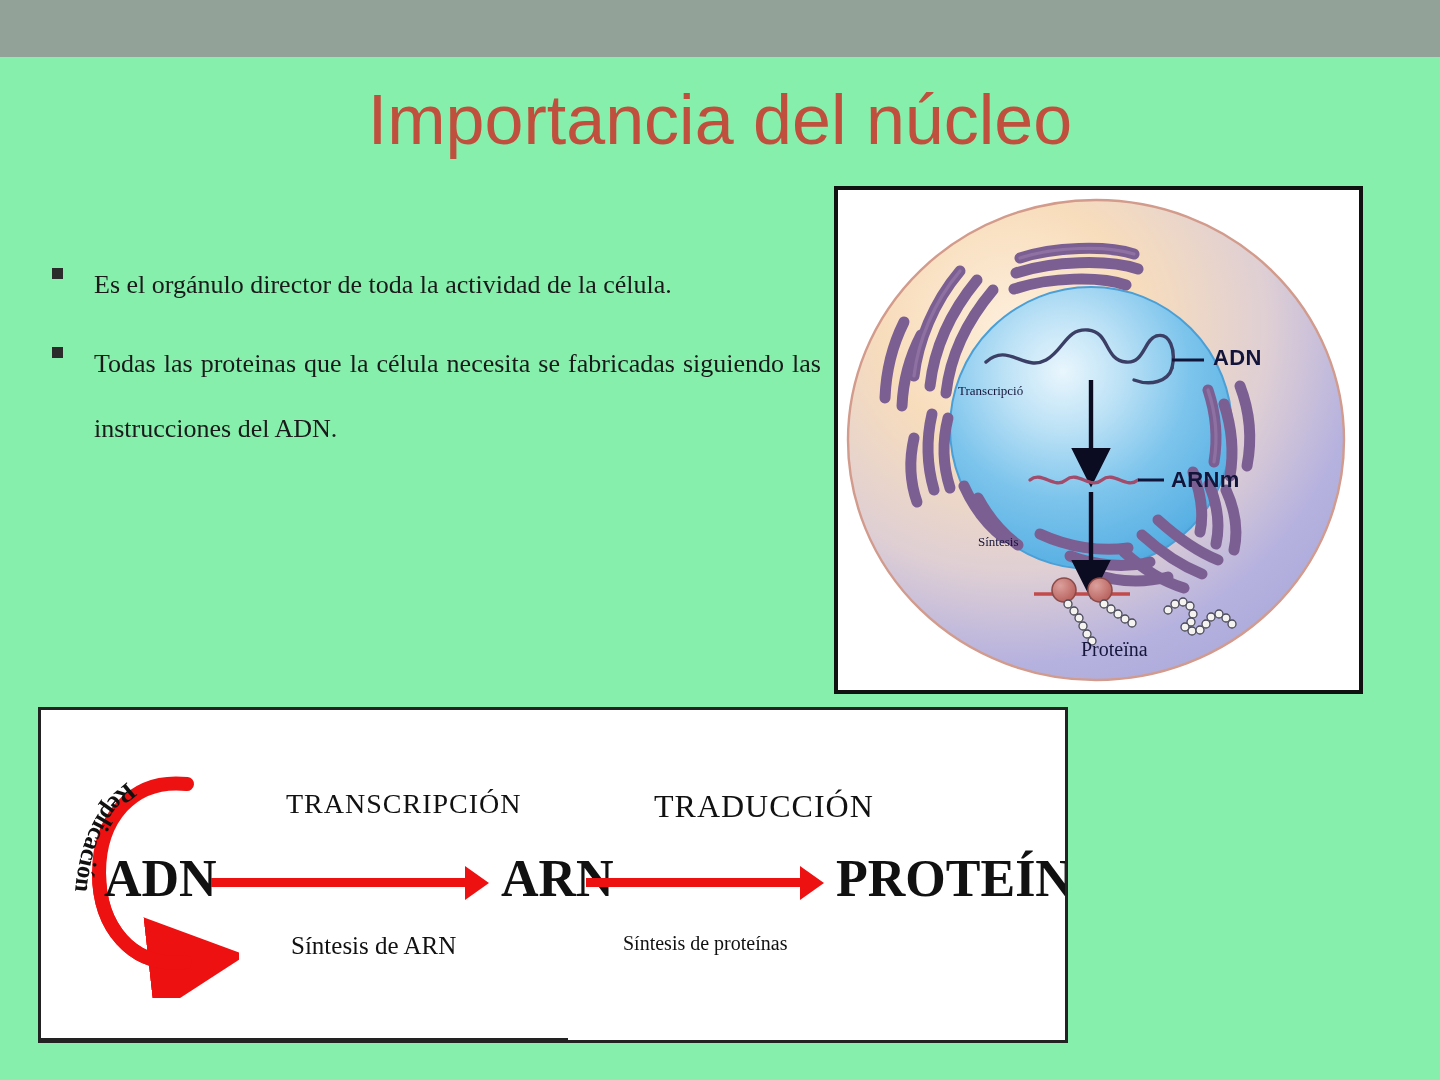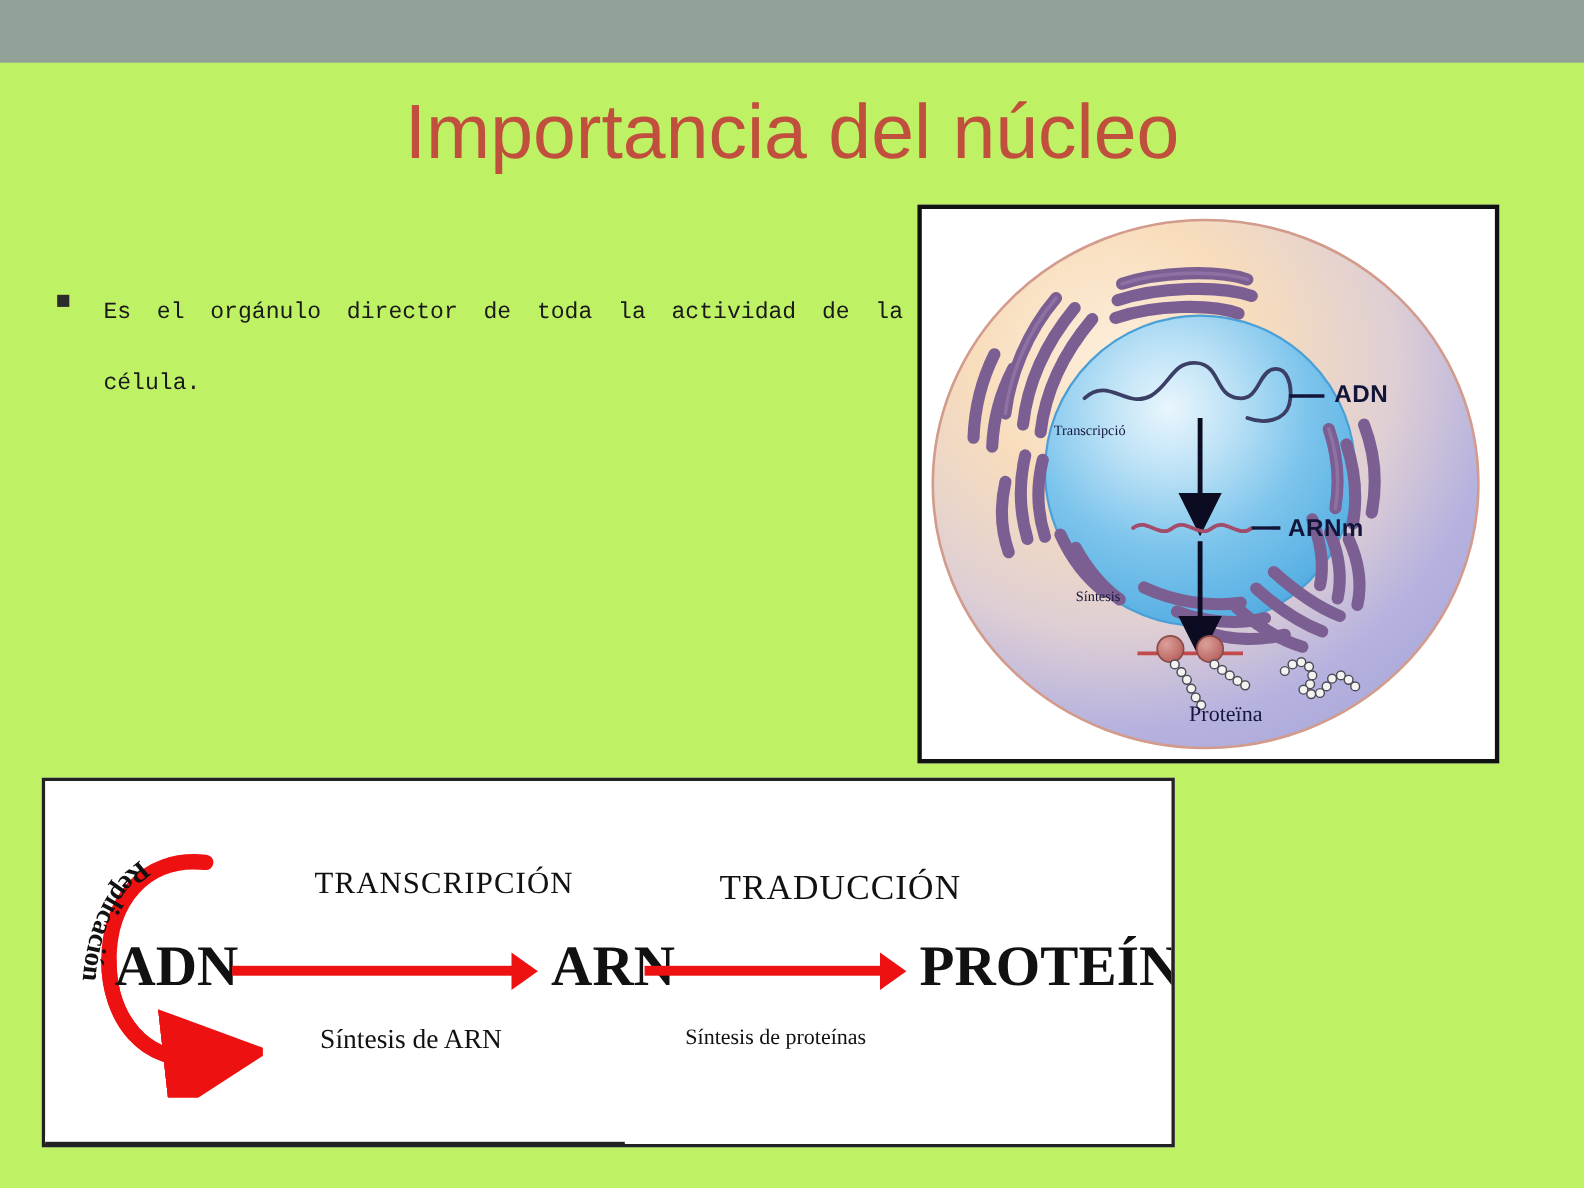--- a/index.html
+++ b/index.html
@@ -9,21 +9,21 @@
     height: 1080px;
     background: #ffffff;
     font-family: "Liberation Sans", sans-serif;
     overflow: hidden;
   }
 
   #slide {
     position: relative;
     width: 1440px;
     height: 1080px;
-    background: #bef264;
+    background: #86efac;
   }
 
   
   .top-band {
     position: absolute;
     left: 0; top: 0;
     width: 1440px; height: 57px;
     background: #93a298;
   }
 
@@ -54,22 +54,22 @@
     margin-bottom: 14px;
   }
   .bullet-marker {
     position: absolute;
     left: 6px; top: 16px;
     width: 11px; height: 11px;
     background: #2b2b2b;
   }
   .bullet-text {
     display: block;
-    font-family: Liberation Mono, monospace;
-    font-size: 21px;
+    font-family: Liberation Serif, serif;
+    font-size: 26px;
     line-height: 65px;
     color: #1a1a1a;
     text-align: justify;
     text-align-last: left;
     -moz-text-align-last: left;
     hyphens: none;
   }
 
   
   .cell-frame {
@@ -195,20 +195,24 @@
 
   <div class="slide-title">Importancia del núcleo</div>
 
   <div class="body-list">
 
     <div class="bullet-row">
       <span class="bullet-marker"></span>
       <span class="bullet-text">Es el orgánulo director de toda la actividad de la célula.</span>
     </div>
 
+    <div class="bullet-row">
+      <span class="bullet-marker"></span>
+      <span class="bullet-text">Todas las proteinas que la célula necesita se fabricadas siguiendo las instrucciones del ADN.</span>
+    </div>
 
   </div>
 
   <div class="cell-frame">
 
     <svg class="cell-canvas" viewBox="0 0 521 500" preserveAspectRatio="none">
       <defs>
         <radialGradient id="cytoGrad" cx="33%" cy="26%" r="86%">
           <stop offset="0%" stop-color="#fdeedb"></stop>
           <stop offset="30%" stop-color="#f8ddbc"></stop>

